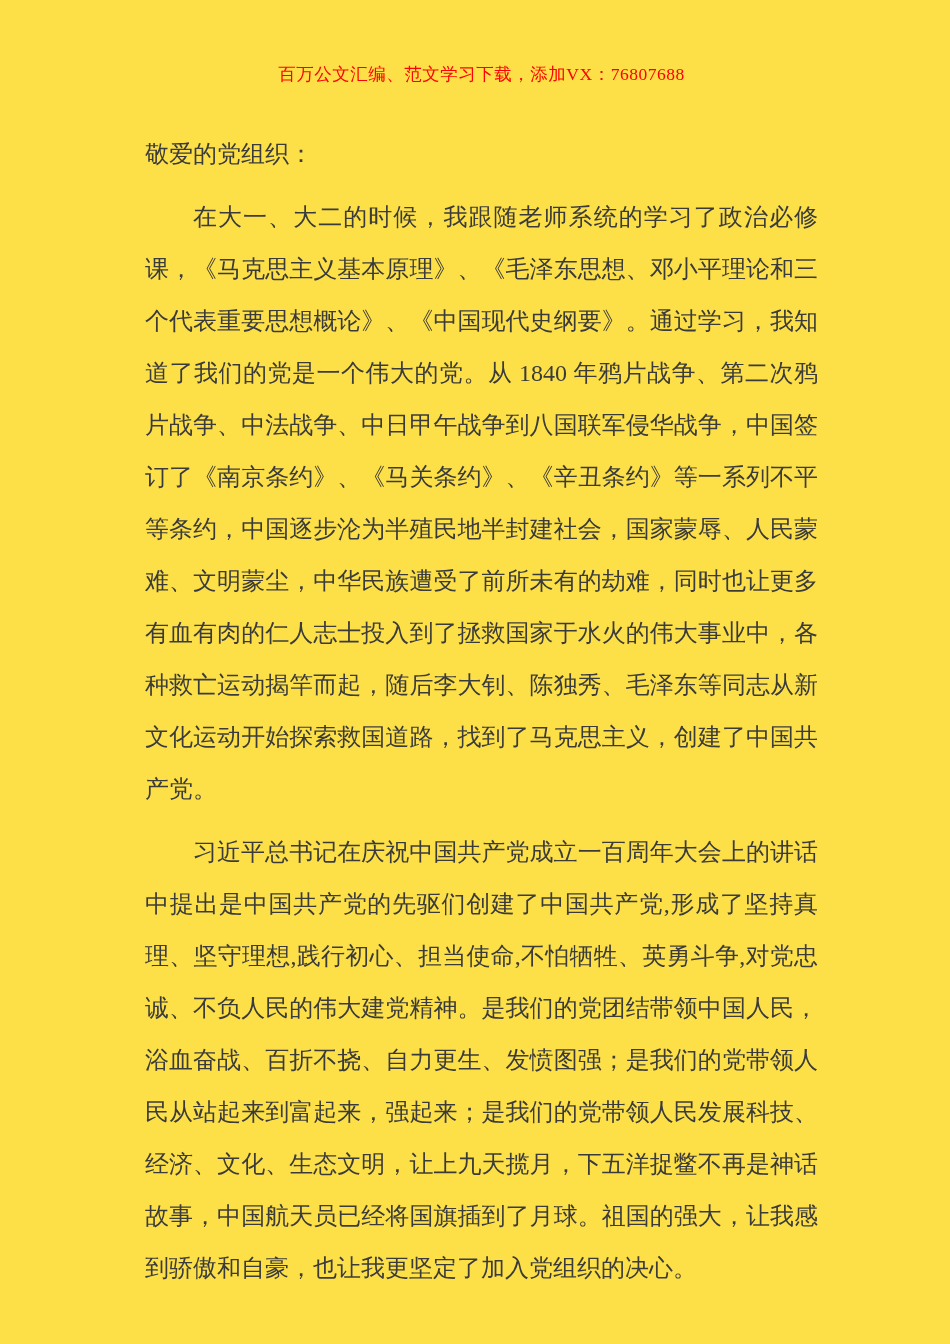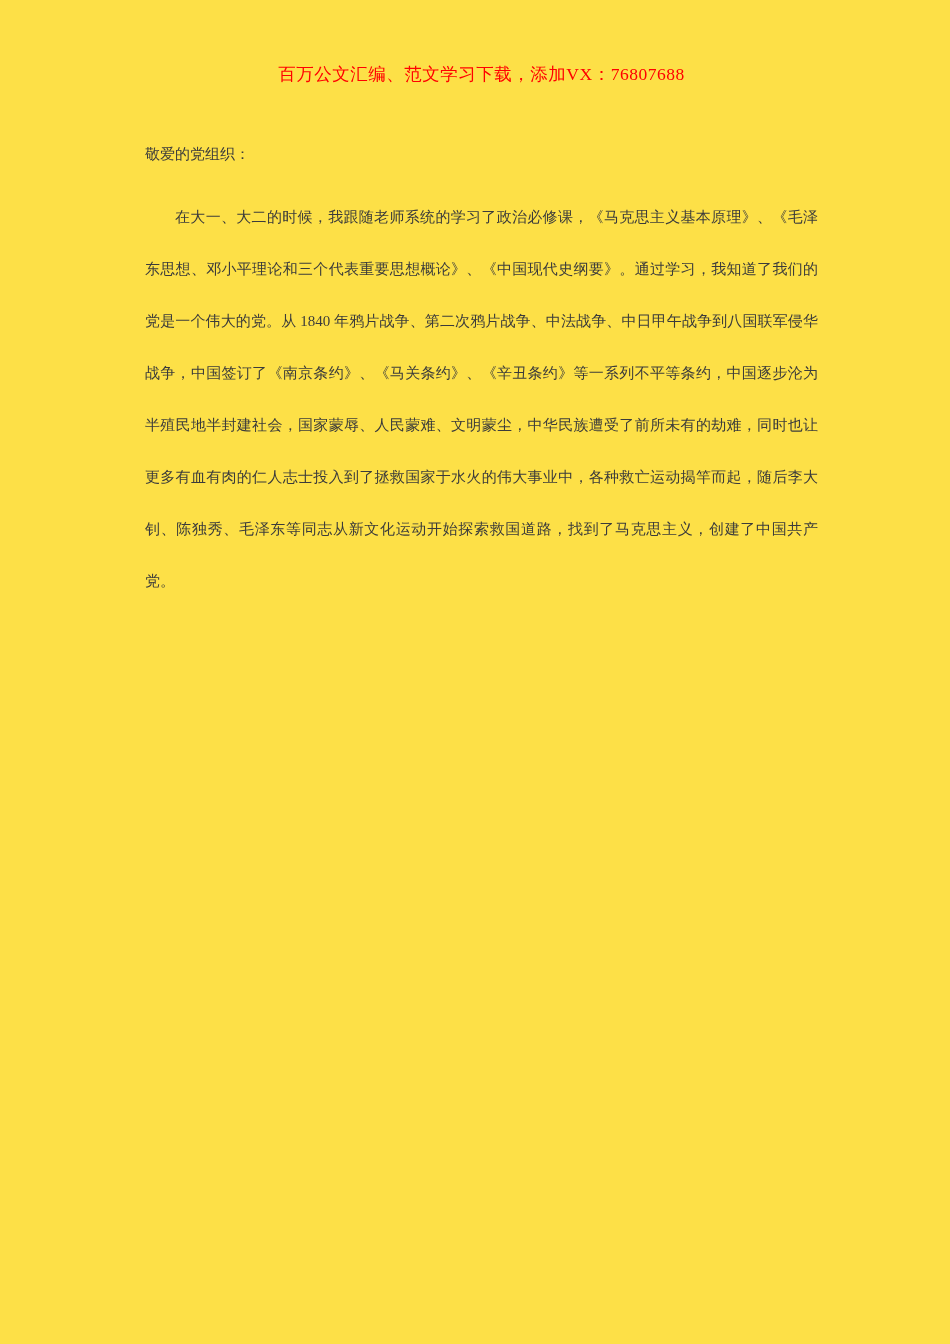--- a/index.html
+++ b/index.html
@@ -21,21 +21,21 @@
   .promo {
     text-align: center;
     font-size: 17.5px;
     font-weight: 400;
     letter-spacing: 0.5px;
     line-height: 24px;
     margin: 0 0 42px 0;
     color: #ff0000;
   }
   .doc-body {
-    font-size: 15px;
+    font-size: 24px;
     line-height: 52px;
     text-align: justify;
     color: #3b3b3b;
   }
   .doc-body p {
     margin: 0 0 11px 0;
   }
   .salutation {
     text-indent: 0;
   }
@@ -50,15 +50,16 @@
 
   <div class="promo" style="color: rgb(255, 0, 0);">百万公文汇编、范文学习下载，添加VX：76807688</div>
 
   <div class="doc-body" style="color: rgb(59, 59, 59);">
 
     <p class="salutation">敬爱的党组织：</p>
 
 
     <p class="para">在大一、大二的时候，我跟随老师系统的学习了政治必修课，《马克思主义基本原理》、《毛泽东思想、邓小平理论和三个代表重要思想概论》、《中国现代史纲要》。通过学习，我知道了我们的党是一个伟大的党。从 1840 年鸦片战争、第二次鸦片战争、中法战争、中日甲午战争到八国联军侵华战争，中国签订了《南京条约》、《马关条约》、《辛丑条约》等一系列不平等条约，中国逐步沦为半殖民地半封建社会，国家蒙辱、人民蒙难、文明蒙尘，中华民族遭受了前所未有的劫难，同时也让更多有血有肉的仁人志士投入到了拯救国家于水火的伟大事业中，各种救亡运动揭竿而起，随后李大钊、陈独秀、毛泽东等同志从新文化运动开始探索救国道路，找到了马克思主义，创建了中国共产党。</p>
 
+    <p class="para">习近平总书记在庆祝中国共产党成立一百周年大会上的讲话中提出是中国共产党的先驱们创建了中国共产党,形成了坚持真理、坚守理想,践行初心、担当使命,不怕牺牲、英勇斗争,对党忠诚、不负人民的伟大建党精神。是我们的党团结带领中国人民，浴血奋战、百折不挠、自力更生、发愤图强；是我们的党带领人民从站起来到富起来，强起来；是我们的党带领人民发展科技、经济、文化、生态文明，让上九天揽月，下五洋捉鳖不再是神话故事，中国航天员已经将国旗插到了月球。祖国的强大，让我感到骄傲和自豪，也让我更坚定了加入党组织的决心。</p>
 
   </div>
 </div>
 
 </body></html>

